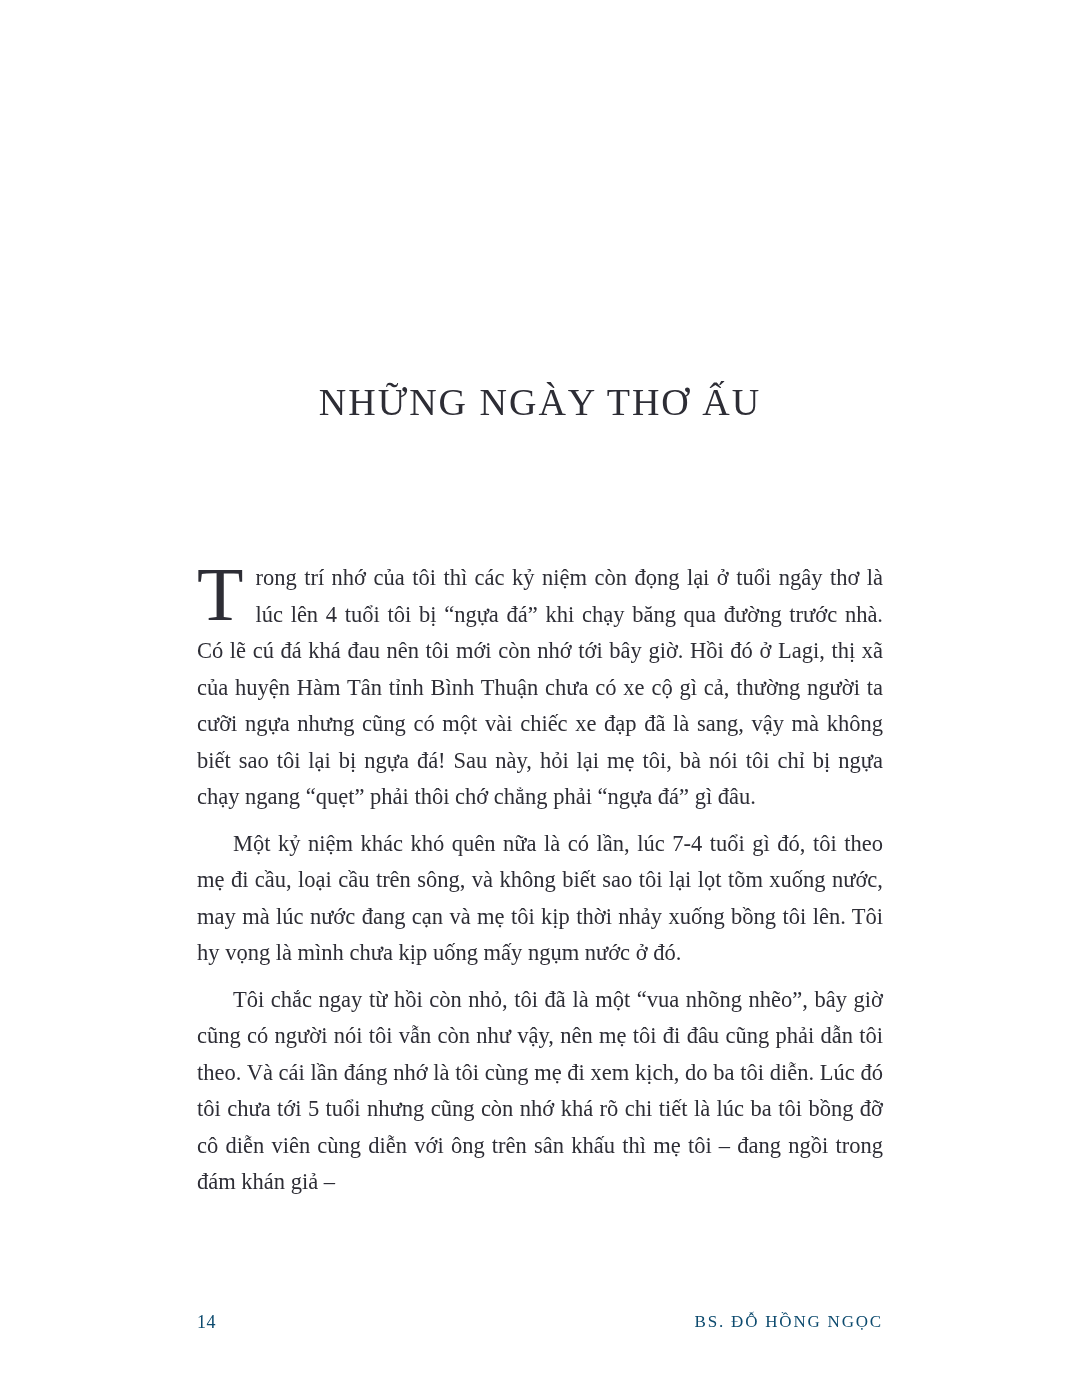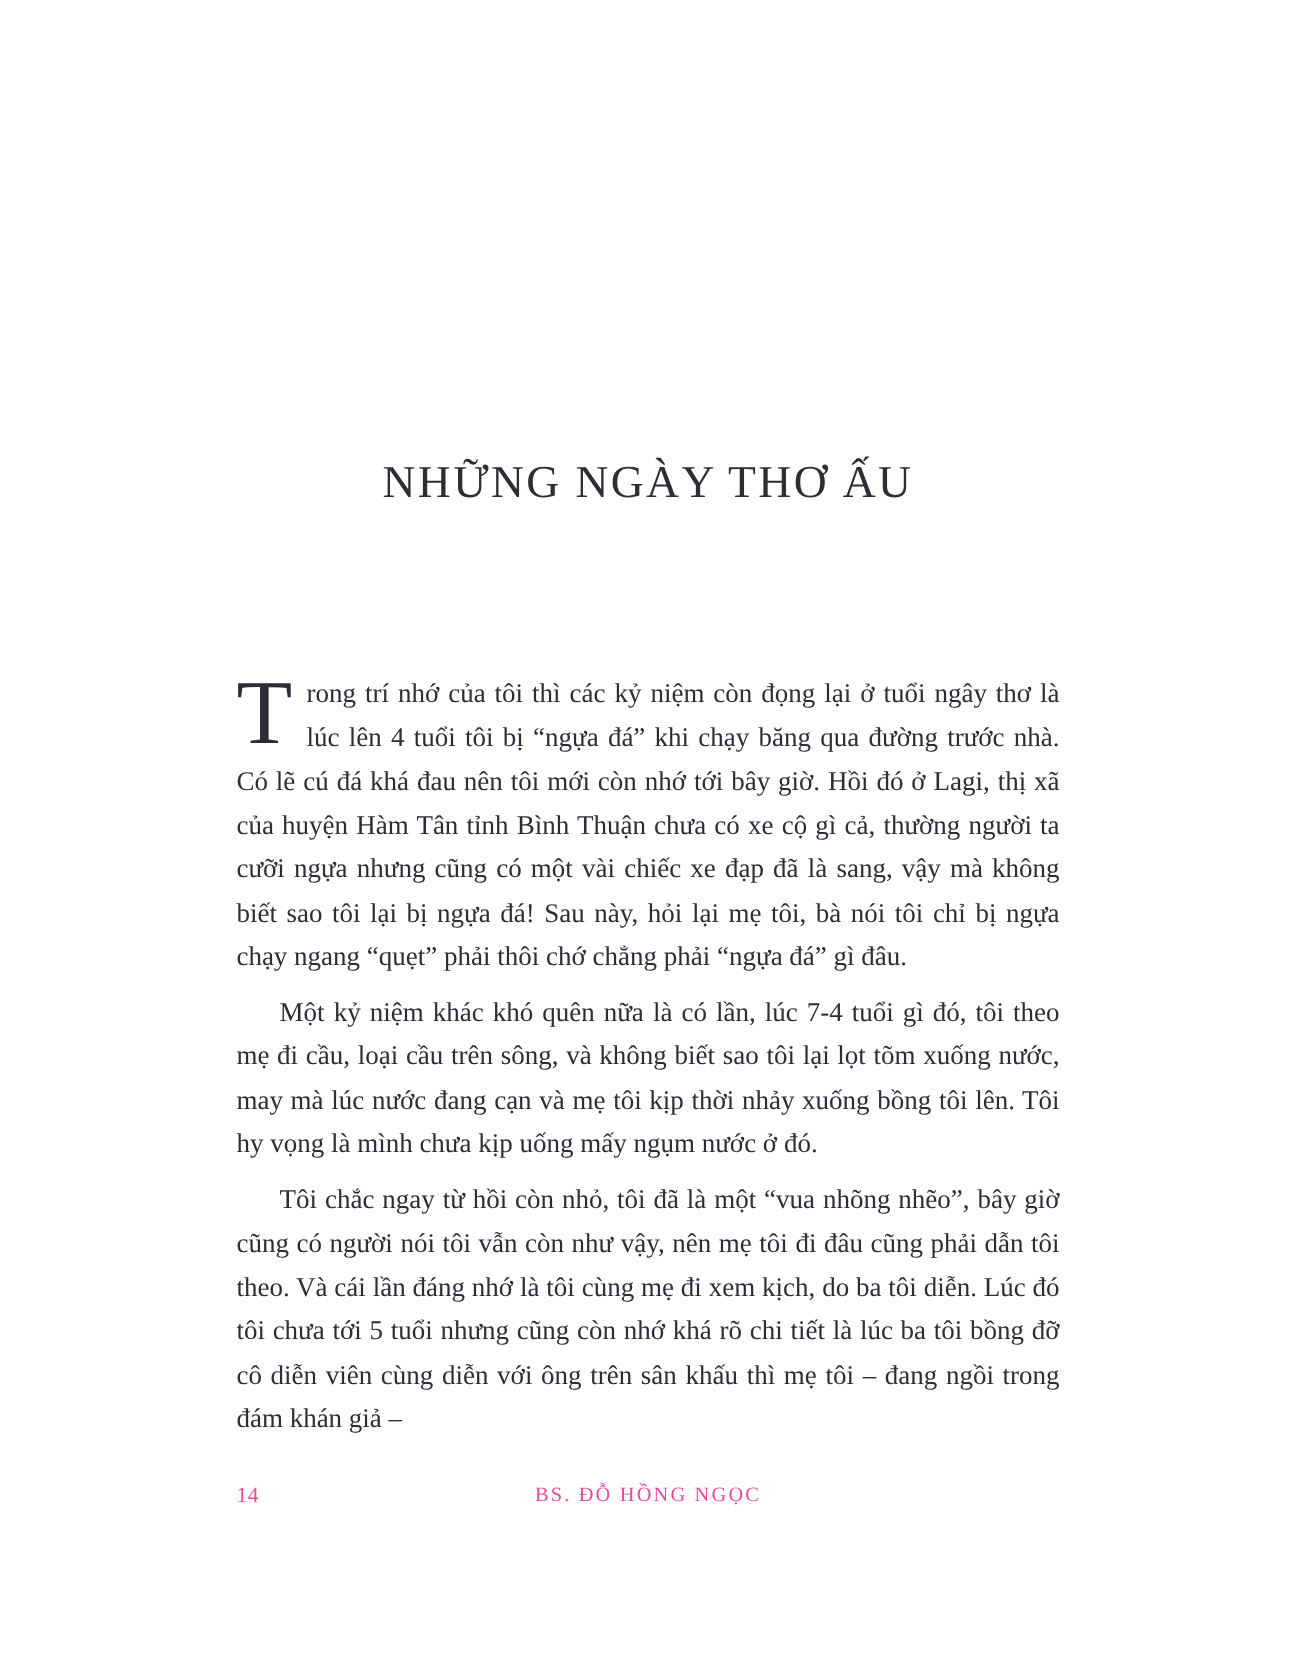--- a/index.html
+++ b/index.html
@@ -43,36 +43,36 @@
   .para-indent { text-indent: 36px; }
   .drop-cap {
     float: left;
     font-size: 76px;
     line-height: 60px;
     padding: 4px 12px 0 0;
     color: #2d2d35;
   }
   .footer {
     position: absolute;
-    top: 1232px;
+    top: 1308px;
     left: 197px;
     width: 686px;
     font-size: 17px;
-    color: #ec4899;
+    color: #0c4a6e;
   }
   .page-number {
     position: absolute;
     left: 0;
     top: 0;
     letter-spacing: 0.5px;
     font-size: 18px;
   }
   .running-title {
     display: block;
-    text-align: center;
+    text-align: right;
     letter-spacing: 1.8px;
   }
 </style>
 </head>
 <body>
 
 <div class="page">
 
   <h1 class="chapter-title">NHỮNG NGÀY THƠ ẤU</h1>
 

